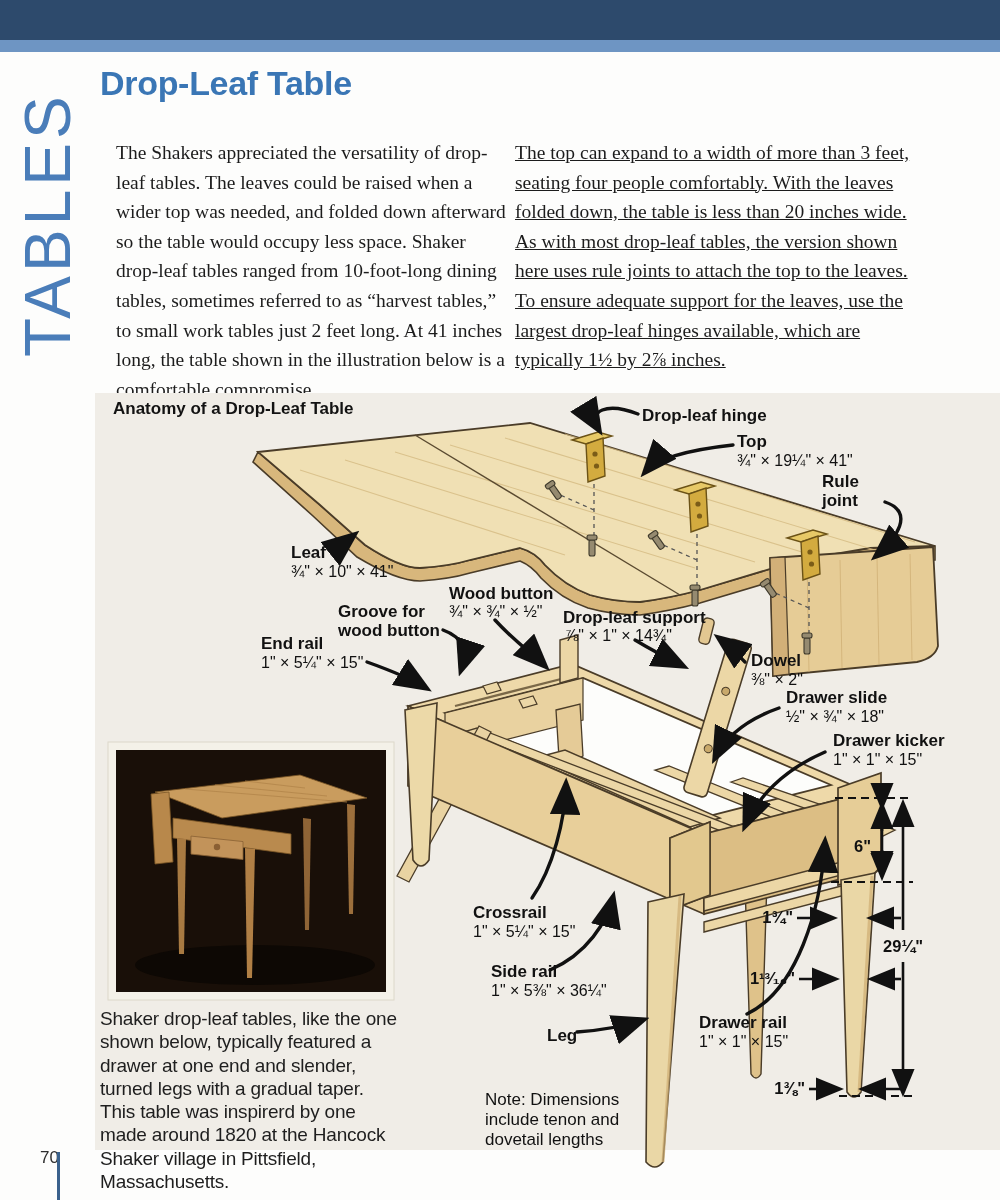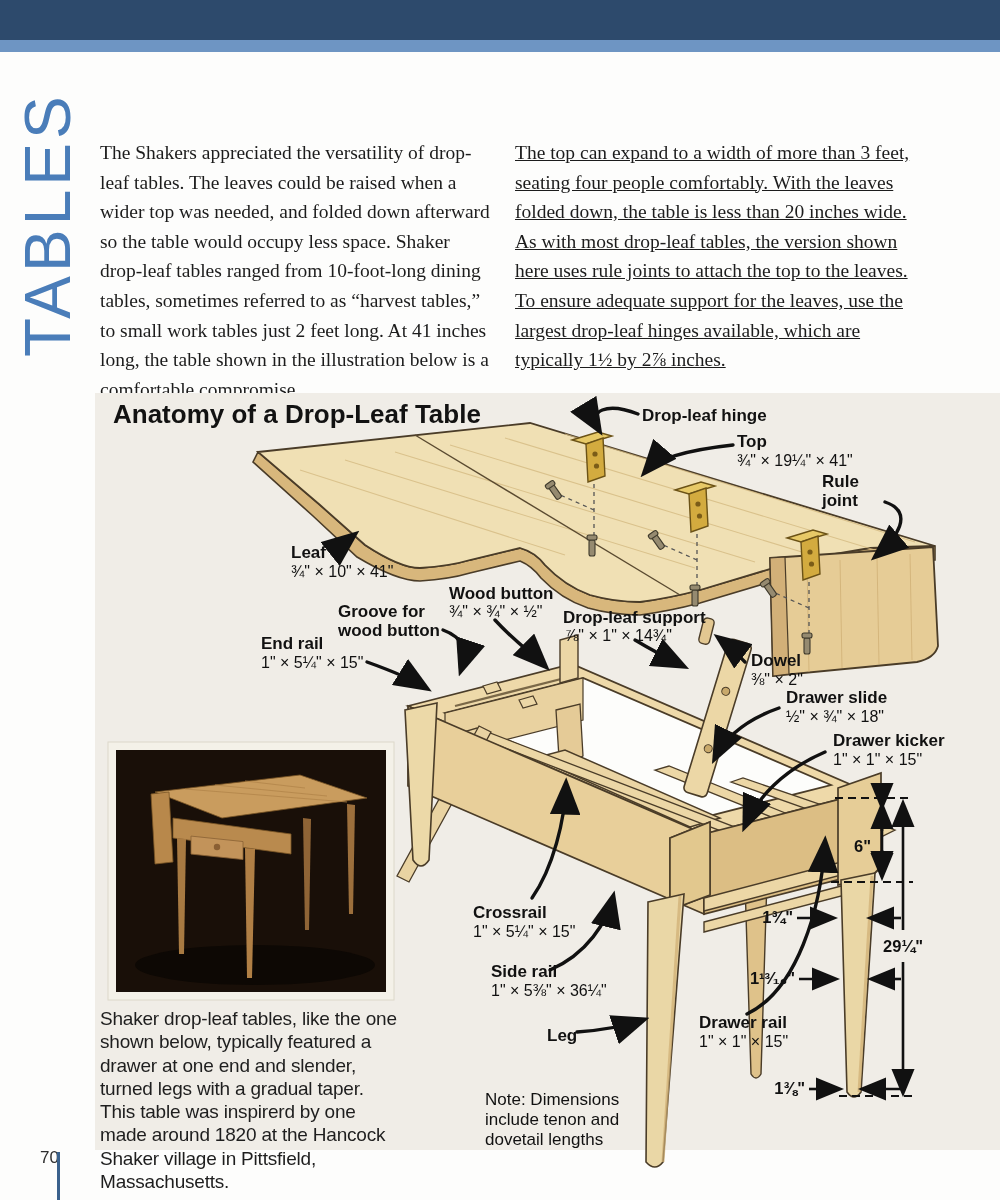--- a/index.html
+++ b/index.html
@@ -7,40 +7,41 @@
         font-family:"Liberation Sans",sans-serif;}
   .bar-dark{position:absolute;left:0;top:0;width:1000px;height:40px;background:#2d4a6c;}
   .bar-light{position:absolute;left:0;top:40px;width:1000px;height:12px;background:#6e95c3;}
   .chapter-tab{position:absolute;left:2px;top:54px;height:342px;width:92px;
         writing-mode:vertical-rl;transform:rotate(180deg);
         font-size:64px;font-weight:200;letter-spacing:4px;color:#4a7db9;line-height:92px;text-align:center;}
   .page-title{position:absolute;left:100px;top:64px;font-size:34px;font-weight:bold;
         color:#3a76b5;letter-spacing:-0.3px;}
   .col{position:absolute;top:138px;font-family:"Liberation Serif",serif;font-size:19.5px;
         line-height:29.6px;color:#1c1c1c;}
-  .col-left{left:100px;width:394px;font-family:Liberation Serif, serif;}
+  .col-left{left:116px;width:394px;font-family:Liberation Serif, serif;}
   .col-right{left:515px;width:402px;text-decoration:underline;}
-  .fig-heading{position:absolute;left:113px;top:399px;font-size:26px;font-weight:bold;color:#121212;}
+  .fig-heading{position:absolute;left:113px;top:399px;font-size:17px;font-weight:bold;color:#121212;}
   .fig-svg{position:absolute;left:95px;top:390px;}
   .photo-caption{position:absolute;left:100px;top:1007px;width:302px;font-size:19px;
         line-height:23.3px;color:#1e1e1e;letter-spacing:-0.2px;}
   .page-num{position:absolute;left:40px;top:1148px;font-size:17px;color:#2e2e2e;}
   .footer-rule{position:absolute;left:57px;top:1152px;width:3px;height:48px;background:#3a618c;}
   text{font-family:"Liberation Sans",sans-serif;fill:#111;}
   .lbl{font-size:17px;font-weight:bold;}
   .dim{font-size:16px;}
   .meas{font-size:16.5px;font-weight:bold;}
 </style>
 </head>
 <body>
 
 <div id="page">
   <div class="bar-dark"></div>
   <div class="bar-light"></div>
   <div class="chapter-tab">TABLES</div>
+  <h1 class="page-title" style="margin:0;">Drop-Leaf Table</h1>
 
   <div class="col col-left">The Shakers appreciated the versatility of drop-leaf tables. The leaves could be raised when a wider top was needed, and folded down afterward so the table would occupy less space. Shaker drop-leaf tables ranged from 10-foot-long dining tables, sometimes referred to as “harvest tables,” to small work tables just 2 feet long. At 41 inches long, the table shown in the illustration below is a comfortable compromise.</div>
   <div class="col col-right">The top can expand to a width of more than 3 feet, seating four people comfortably. With the leaves folded down, the table is less than 20 inches wide. As with most drop-leaf tables, the version shown here uses rule joints to attach the top to the leaves. To ensure adequate support for the leaves, use the largest drop-leaf hinges available, which are typically 1½ by 2⅞ inches.</div>
 
   <svg class="fig-svg" width="905" height="792" viewBox="0 0 905 792">
     <defs>
       <marker id="ah" markerWidth="11" markerHeight="9" refX="9" refY="4.5" orient="auto">
         <path d="M0,0 L11,4.5 L0,9 z" fill="#111"></path>
       </marker>
     </defs>

